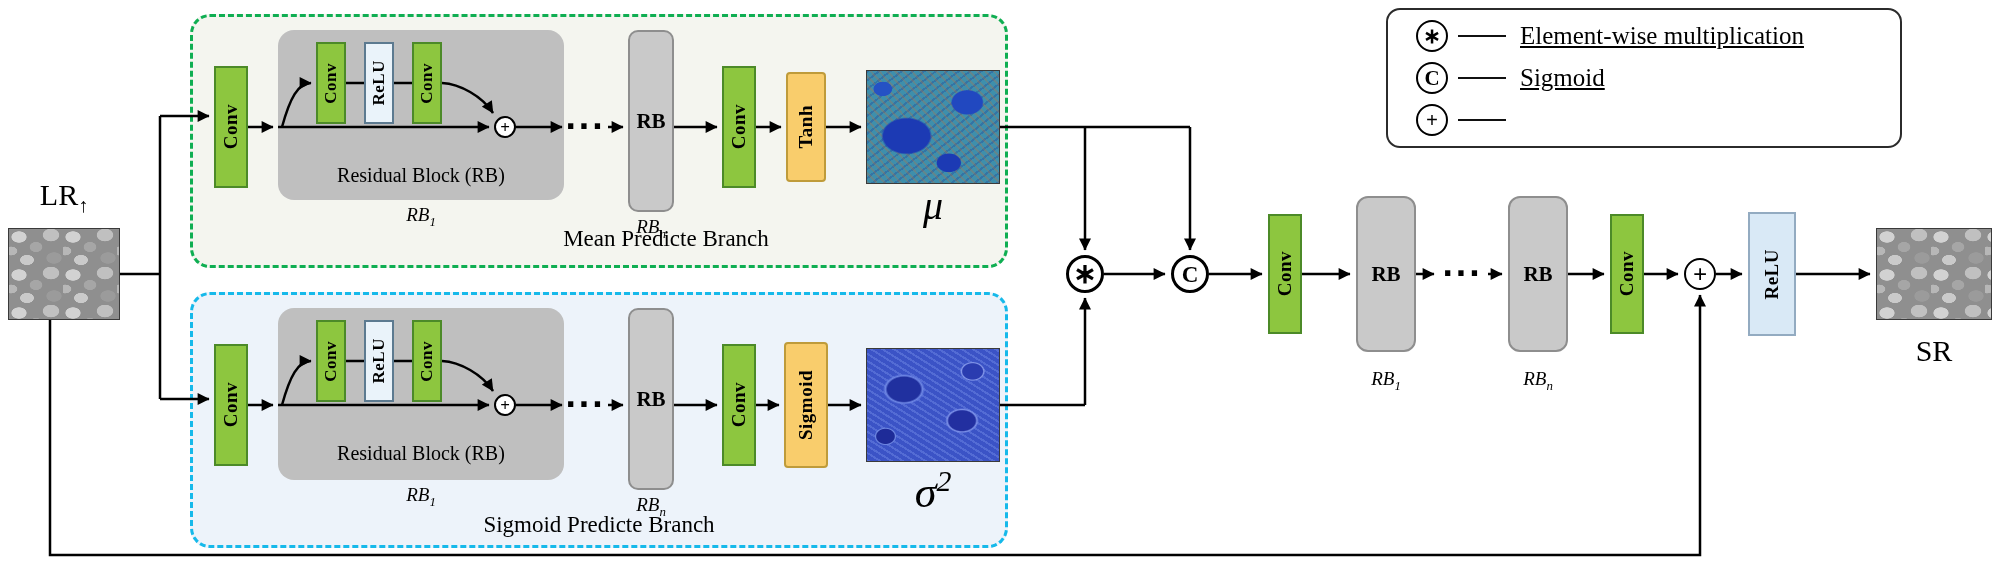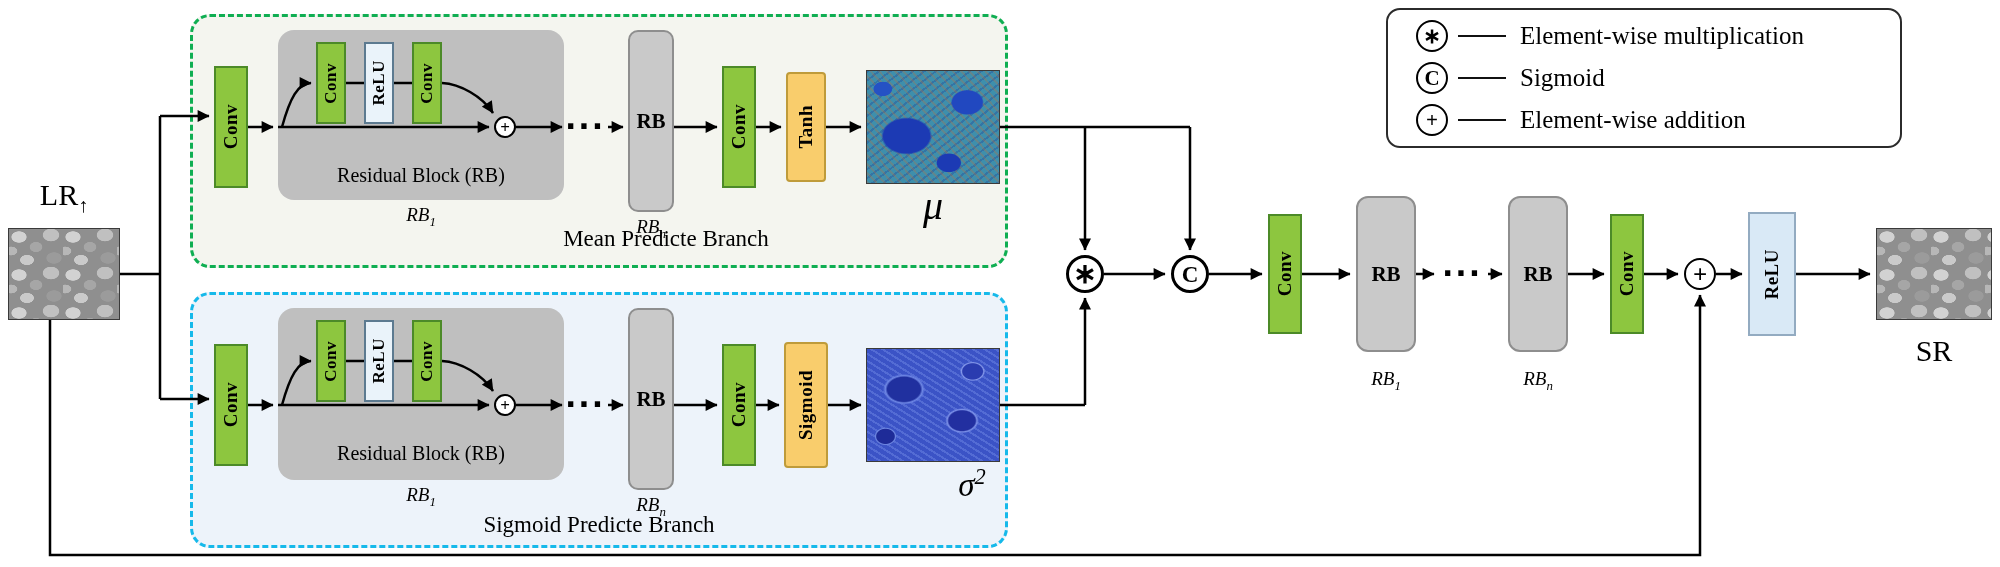--- a/index.html
+++ b/index.html
@@ -63,21 +63,21 @@
       radial-gradient(ellipse 16px 13px at 14% 78%, #1E2B98 55%, #6F88E2 62%, transparent 70%),
       repeating-linear-gradient(32deg, rgba(140,165,245,.30) 0 2px, transparent 2px 6px);
   }
 
   .legend { position:absolute; z-index:3; background:#fff; border:2px solid #2b2b2b; border-radius:14px;
             display:flex; flex-direction:column; justify-content:space-evenly; padding-left:28px; }
   .legend-row { display:flex; align-items:center; }
   .legend-circle { width:32px; height:32px; border:2.5px solid #000; border-radius:50%;
                    display:flex; align-items:center; justify-content:center; font-weight:bold; font-size:21px; line-height:1; flex:0 0 auto; }
   .legend-line { width:48px; border-top:2.5px solid #111; margin:0 14px 0 10px; }
-  .legend-text { font-size:25px; }
+  .legend-text { font-size:25px;text-decoration:underline; }
 </style>
 </head>
 <body>
 
 <div class="canvas">
 
   <div class="branch-box mean-box" style="left:190px;top:14px;width:818px;height:254px"></div>
   <div class="branch-box var-box" style="left:190px;top:292px;width:818px;height:256px"></div>
 
   <div class="res-container" style="left:278px;top:30px;width:286px;height:170px"></div>
@@ -210,21 +210,21 @@
     <span class="ital">RB</span><sub class="ital">n</sub>
   </div>
 
   <div class="blk conv" style="left:722px;top:344px;width:34px;height:122px">
     <span class="vtext">Conv</span>
   </div>
   <div class="blk activation" style="left:784px;top:342px;width:44px;height:126px">
     <span class="vtext">Sigmoid</span>
   </div>
   <div class="img sigma-map" style="left:866px;top:348px;width:134px;height:114px"></div>
-  <div class="lbl ital" style="left:905px;top:464px;width:134px;font-size:33px">
+  <div class="lbl ital" style="left:866px;top:464px;width:134px;font-size:44px">
     <span>σ</span><sup>2</sup>
   </div>
   <div class="lbl" style="left:190px;top:512px;width:818px;font-size:23px">Sigmoid Predicte Branch</div>
 
   <div class="circle-op" style="left:1066px;top:255px;width:38px;height:38px;border-width:3px;font-size:28px">
     <span>∗</span>
   </div>
   <div class="circle-op" style="left:1171px;top:255px;width:38px;height:38px;border-width:3px;font-size:23px">
     <span>C</span>
   </div>
@@ -267,17 +267,16 @@
           <span>C</span>
         </span>
       <span class="legend-line"></span>
       <span class="legend-text">Sigmoid</span>
     </div>
     <div class="legend-row">
       <span class="legend-circle">
           <span>+</span>
         </span>
       <span class="legend-line"></span>
-      <span class="legend-text">Element-wise addition</span>
     </div>
   </div>
 
 </div>
 
 </body></html>

